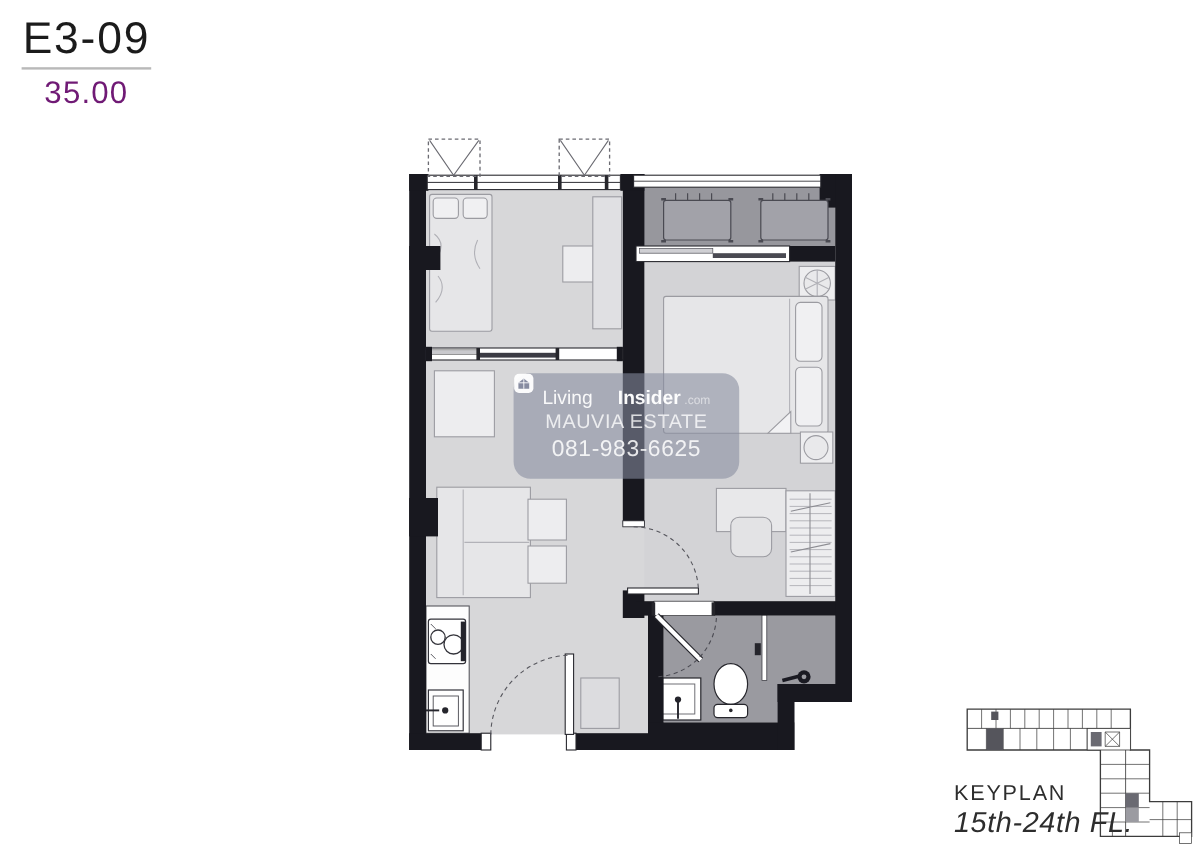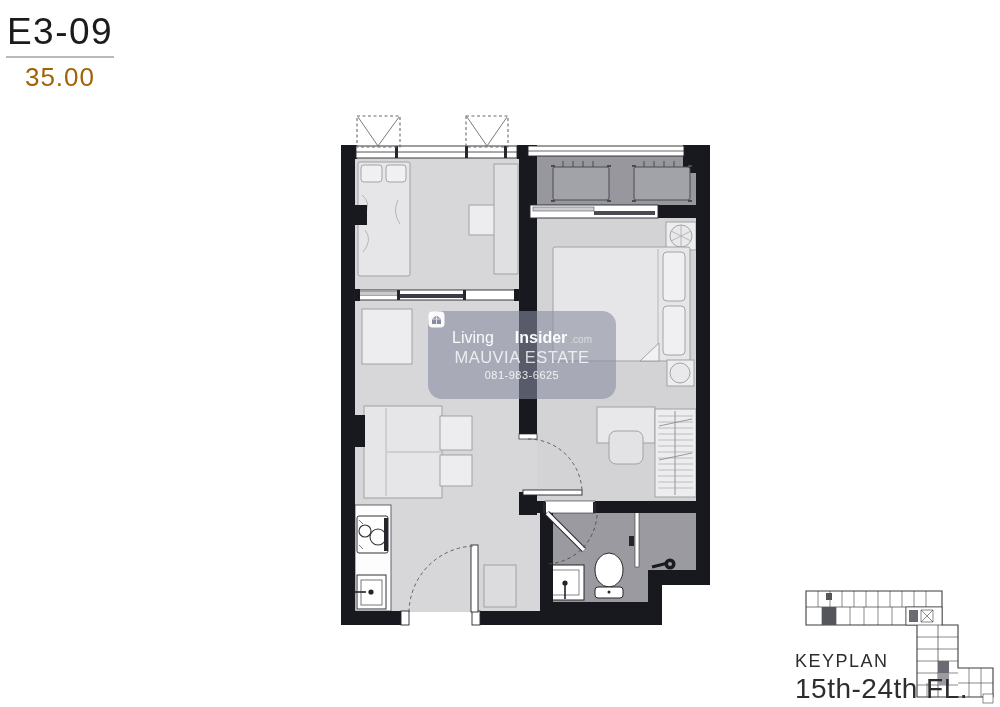--- a/index.html
+++ b/index.html
@@ -13,41 +13,41 @@
     --line-dark:#26262c;
     --wm-bg:rgba(134,139,158,0.58);
     --text-dark:#1b1b1b;
   }
   html,body{margin:0;padding:0;background:#fff;}
   .canvas{position:relative;width:1000px;height:707px;background:#fff;overflow:hidden;
           font-family:"Liberation Sans",sans-serif;}
   svg{position:absolute;left:0;top:0;}
 
   
-  .title-block{position:absolute;left:6px;top:12px;width:108px;text-align:center;color:var(--text-dark);}
+  .title-block{position:absolute;left:18px;top:12px;width:108px;text-align:center;color:var(--text-dark);}
   .unit-code{font-size:37px;letter-spacing:1.5px;font-weight:400;line-height:1.1;}
   .title-divider{height:0;border-top:2px solid #b9b9b9;margin:3px 0 4px 0;}
-  .unit-area{font-size:26px;letter-spacing:1px;color:#a16207;}
+  .unit-area{font-size:26px;letter-spacing:1px;color:#701a75;}
 
   
   .watermark{position:absolute;left:428px;top:311px;width:188px;height:88px;
              background:var(--wm-bg);border-radius:14px;display:flex;flex-direction:column;
              align-items:center;justify-content:center;gap:2px;color:#fff;}
   .wm-brand{display:flex;align-items:baseline;gap:3px;font-size:16px;line-height:1;}
   .wm-brand .icon{align-self:center;margin-right:2px;display:block;}
   .wm-living{font-weight:300;color:rgba(255,255,255,0.93);}
   .wm-insider{font-weight:700;color:rgba(255,255,255,0.97);margin-left:18px;}
   .wm-domain{font-size:10px;color:rgba(255,255,255,0.55);}
   .wm-estate{font-size:16.5px;letter-spacing:0.5px;color:rgba(255,255,255,0.78);}
-  .wm-phone{font-size:11px;letter-spacing:0.5px;color:rgba(255,255,255,0.85);}
+  .wm-phone{font-size:19px;letter-spacing:0.5px;color:rgba(255,255,255,0.85);}
 
   
   .keyplan-label{position:absolute;left:795px;top:651px;color:#2d2d2d;line-height:1.18;}
   .keyplan-title{font-size:18px;letter-spacing:1.5px;}
-  .keyplan-floors{font-size:28px;letter-spacing:0.5px;}
+  .keyplan-floors{font-size:24px;letter-spacing:0.5px;font-style:italic;}
 </style>
 </head>
 <body>
 
 <div class="canvas">
 
   <div class="title-block">
     <div class="unit-code">E3-09</div>
     <div class="title-divider"></div>
     <div class="unit-area">35.00</div>

